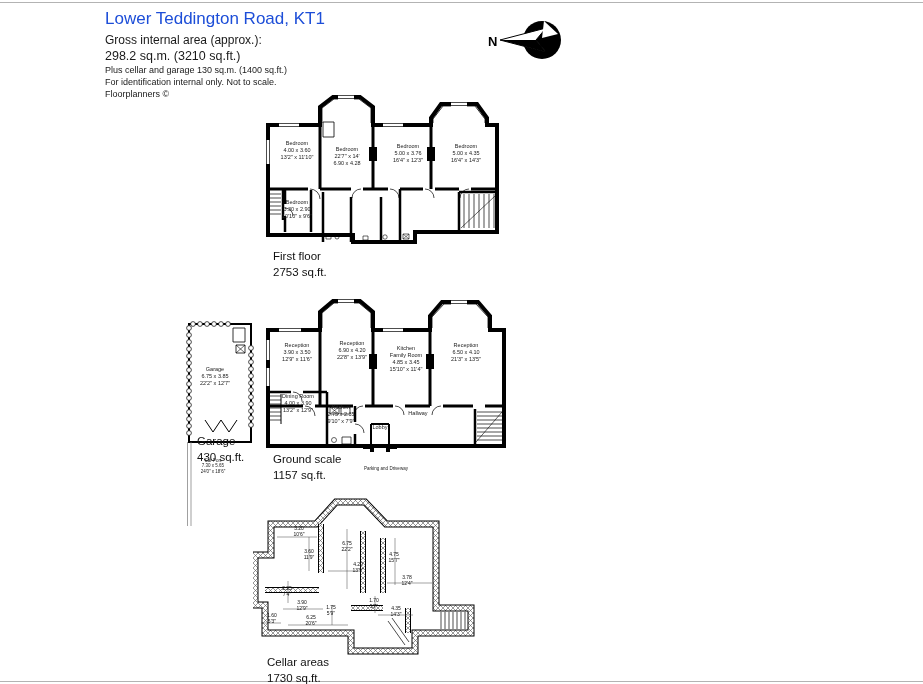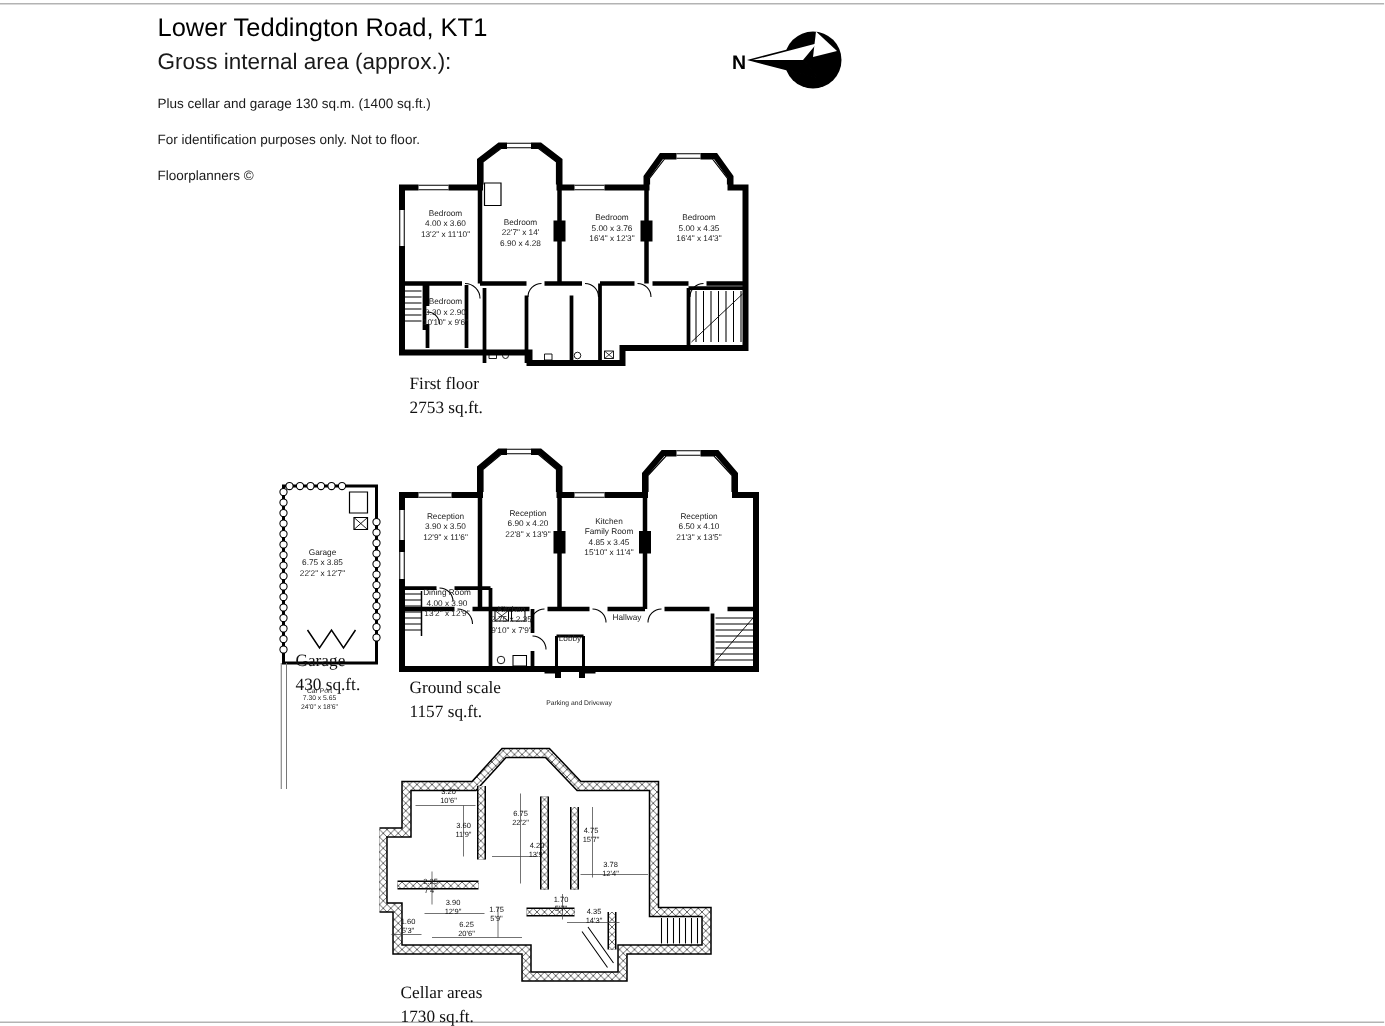--- a/index.html
+++ b/index.html
@@ -2,52 +2,53 @@
 <html><head>
 <meta charset="utf-8">
 <style>
   html,body{margin:0;padding:0;background:#fff;}
   .page{position:relative;width:923px;height:684px;background:#fff;
         font-family:"Liberation Sans", sans-serif;color:#1a1a1a;overflow:hidden;}
   .rule{position:absolute;left:0;width:923px;height:1px;background:#b3b3b3;}
   .rule.top{top:2px;} .rule.bottom{top:681px;}
 
   .header{position:absolute;left:105px;top:9px;}
-  .title{font-size:17px;line-height:1.2;color:#000000;}
-  .subtitle{font-size:15px;margin-top:4px;}
+  .title{font-size:17px;line-height:1.2;color:#1d4ed8;}
+  .subtitle{font-size:12px;margin-top:4px;}
   .area-line{font-size:12.5px;margin-top:2px;}
-  .note{font-size:9px;margin-top:14px;}
+  .note{font-size:9px;margin-top:2px;}
 
   .compass{position:absolute;left:478px;top:8px;width:104px;height:64px;}
 
   svg{position:absolute;}
   .plan-svg path, .plan-svg line, .plan-svg rect, .plan-svg circle, .plan-svg polygon{vector-effect:non-scaling-stroke;}
 
   .room-label{position:absolute;transform:translate(-50%,-50%);text-align:center;
               font-size:5.5px;line-height:1.25;color:#222;white-space:nowrap;}
   .room-label.wrap{white-space:normal;width:36px;}
   .dim-label{position:absolute;transform:translate(-50%,-50%);text-align:center;
              font-size:5px;line-height:1.15;color:#111;white-space:nowrap;}
   .tiny-label{position:absolute;transform:translate(-50%,-50%);text-align:center;
               font-size:4.5px;line-height:1.2;color:#222;white-space:nowrap;}
   .floor-label{position:absolute;font-size:11.5px;line-height:1.35;color:#111;}
-  .floor-label .ln{display:block;font-family:Liberation Serif, serif;}
+  .floor-label .ln{display:block;}
 </style>
 </head>
 <body>
 
 <div class="page">
   <div class="rule top"></div>
   <div class="rule bottom"></div>
 
   <div class="header">
     <div class="title">Lower Teddington Road, KT1</div>
     <div class="subtitle">Gross internal area (approx.):</div>
+    <div class="area-line">298.2 sq.m. (3210 sq.ft.)</div>
     <div class="note">Plus cellar and garage 130 sq.m. (1400 sq.ft.)</div>
-    <div class="note">For identification purposes only. Not to floor.</div>
+    <div class="note">For identification internal only. Not to scale.</div>
     <div class="note">Floorplanners ©</div>
   </div>
 
   <div class="compass">
     <svg width="104" height="64" viewBox="0 0 104 64">
       <circle cx="64" cy="32" r="19" fill="#000"></circle>
       <polygon points="22,32 68,20 58,32 68,44" fill="#fff" stroke="#000" stroke-width="1"></polygon>
       <polygon points="22,32 58,32 68,44" fill="#000"></polygon>
       <polygon points="64,30 66,13 80,26" fill="#fff"></polygon>
       <text x="10" y="38" font-size="13" font-weight="bold" fill="#000" font-family="Liberation Sans, sans-serif">N</text>

